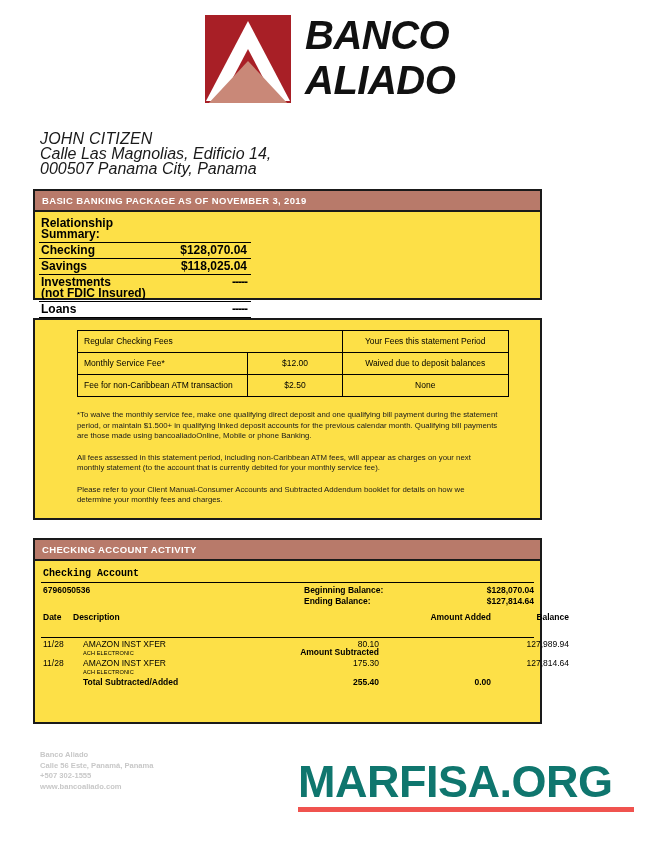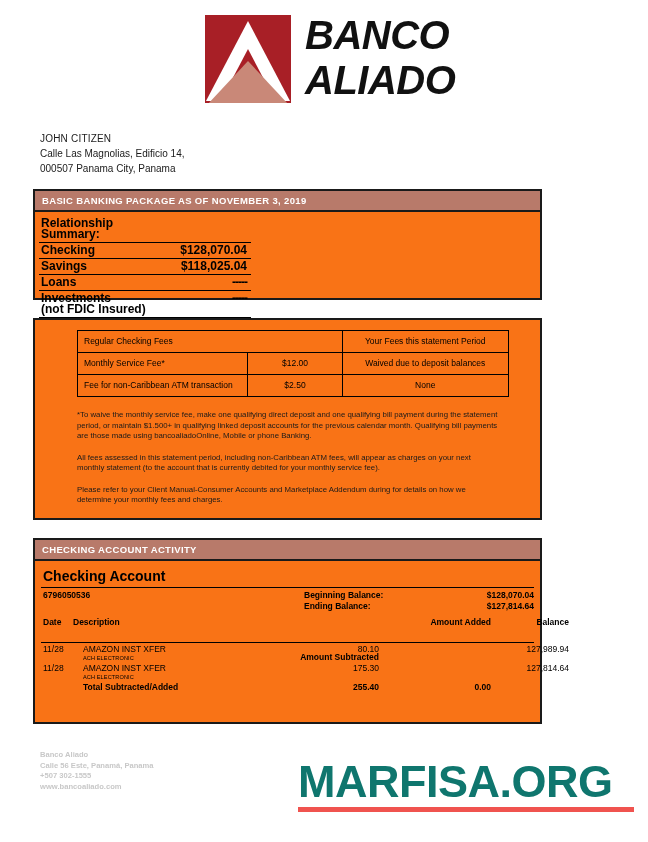--- a/index.html
+++ b/index.html
@@ -77,31 +77,32 @@
     letter-spacing: -0.5px;
     color: #111111;
     white-space: pre;
   }
 
   
   .addr {
     position: absolute;
     left: 40px;
     top: 131px;
-    font-size: 10px;
+    font-size: 16px;
     line-height: 15px;
     color: #1a1a1a;
+    font-style: italic;
   }
   .addr .nm { letter-spacing: 0.2px; }
 
   
   .section {
     position: absolute;
     border: 2px solid #1a1a1a;
-    background: #f97316;
+    background: #fde047;
     box-sizing: border-box;
   }
   .sec-head {
     background: #b87a6a;
     color: #ffffff;
     font-size: 9.5px;
     font-weight: bold;
     letter-spacing: 0.35px;
     padding: 4px 0 4px 7px;
     border-bottom: 2px solid #1a1a1a;
@@ -147,24 +148,25 @@
     font-size: 7.8px;
     line-height: 10.5px;
     color: #1a1a1a;
   }
   .fee-notes p { margin: 0 0 11px 0; }
   .fee-notes p:last-child { margin-bottom: 0; }
 
   
   .act-body { padding: 7px 6px 0 6px; position: relative; }
   .act-sub {
-    font-size: 14px;
+    font-size: 10px;
     font-weight: bold;
     padding-left: 2px;
     padding-bottom: 3px;
+    font-family: Liberation Mono, monospace;
   }
   .acct-row {
     position: relative;
     border-top: 1.5px solid #000000;
     height: 26px;
     padding-top: 2px;
   }
   .acct-num {
     font-size: 8.5px;
     font-weight: bold;
@@ -277,28 +279,28 @@
       </tr>
       <tr>
         <td>Checking</td>
         <td class="val">$128,070.04</td>
       </tr>
       <tr>
         <td>Savings</td>
         <td class="val">$118,025.04</td>
       </tr>
       <tr>
-        <td>Loans</td>
-        <td class="val dashes">-----</td>
-      </tr>
-      <tr>
         <td>
           <span>Investments</span><br>
           <span>(not FDIC Insured)</span>
         </td>
+        <td class="val dashes">-----</td>
+      </tr>
+      <tr>
+        <td>Loans</td>
         <td class="val dashes">-----</td>
       </tr>
       <tr>
         <td>Credit Cards</td>
         <td class="val dashes">-----</td>
       </tr>
     </tbody>
       </table>
   </div>
 </div>
@@ -319,21 +321,21 @@
       <tr>
         <td>Fee for non-Caribbean ATM transaction</td>
         <td class="c">$2.50</td>
         <td class="c">None</td>
       </tr>
     </tbody>
       </table>
     <div class="fee-notes">
       <p>*To waive the monthly service fee, make one qualifying direct deposit and one qualifying bill payment during the statement period, or maintain $1.500+ in qualifying linked deposit accounts for the previous calendar month. Qualifying bill payments are those made using bancoaliadoOnline, Mobile or phone Banking.</p>
       <p>All fees assessed in this statement period, including non-Caribbean ATM fees, will appear as charges on your next monthly statement (to the account that is currently debited for your monthly service fee).</p>
-      <p>Please refer to your Client Manual-Consumer Accounts and Marketplace Addendum during for details on how we determine your monthly fees and charges.</p>
+      <p>Please refer to your Client Manual-Consumer Accounts and Subtracted Addendum booklet for details on how we determine your monthly fees and charges.</p>
     </div>
   </div>
 </div>
 
 <div class="section" style="left:33px; top:538px; width:509px; height:186px;">
   <div class="sec-head">CHECKING ACCOUNT ACTIVITY</div>
   <div class="act-body">
 
     <div class="act-sub">Checking Account</div>
 

